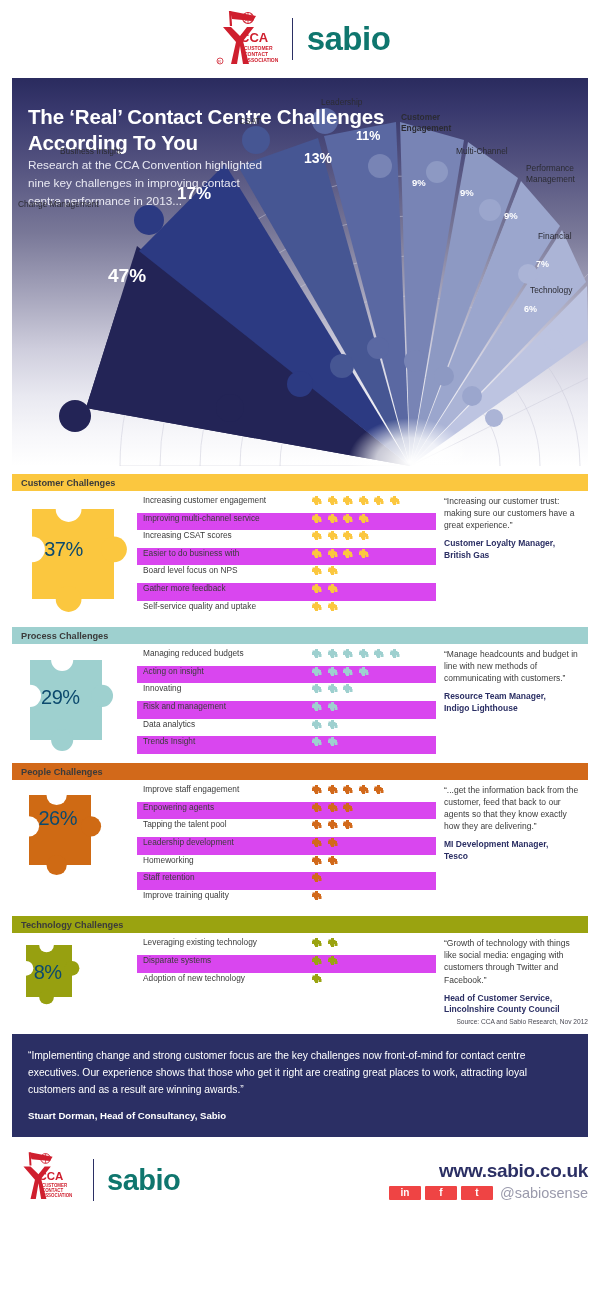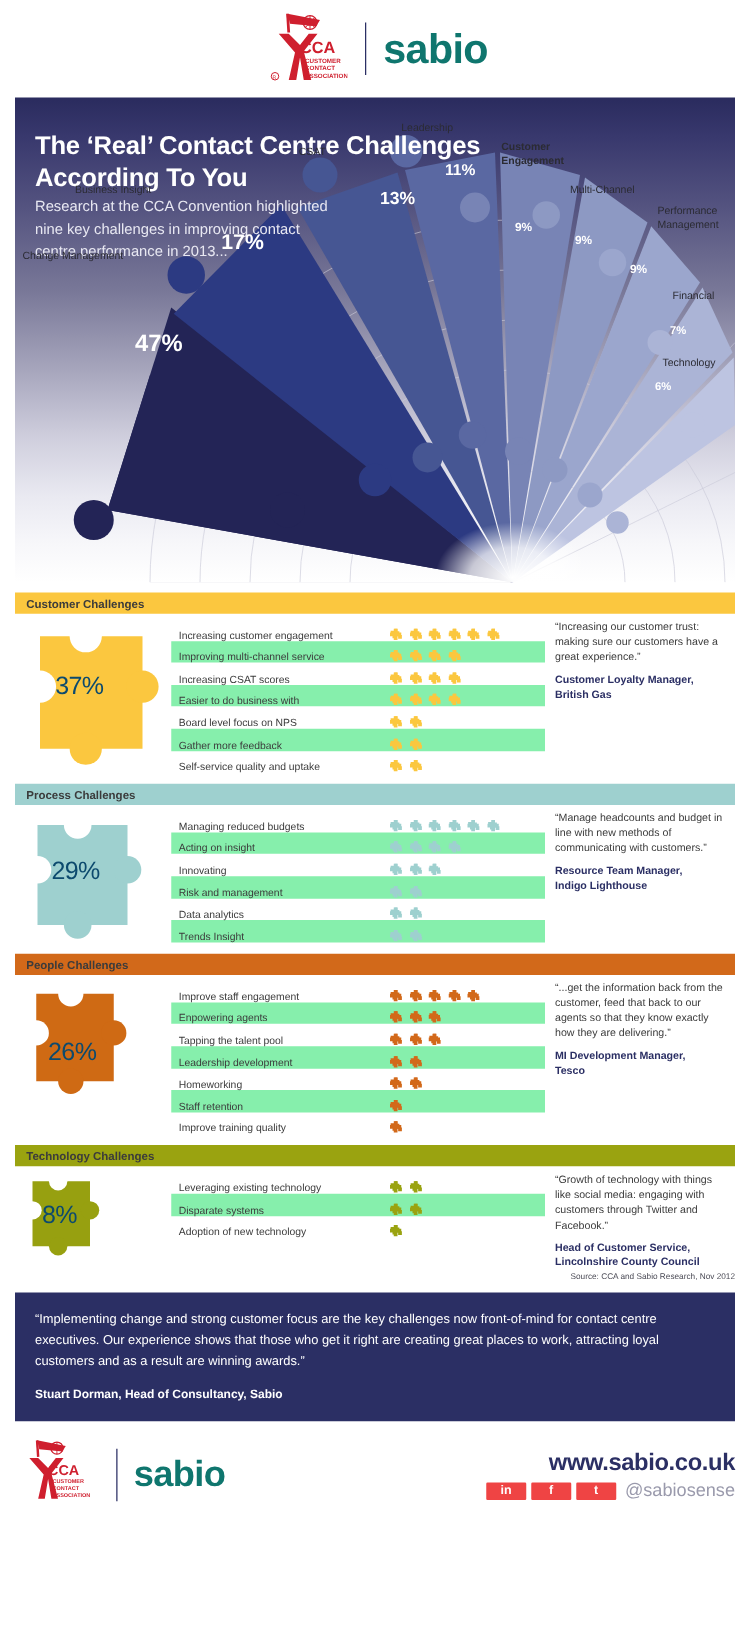--- a/index.html
+++ b/index.html
@@ -72,24 +72,24 @@
   .bigpiece svg { position: absolute; }
   .bigpiece .pct {
     position: absolute;
     font-size: 20px; color: #0c4a6e; font-weight: normal;
     letter-spacing: -0.5px;
   }
 
   
   .rows { flex: 1 1 auto; padding-top: 4px; }
   .row {
-    height: 17.6px; display: flex; align-items: flex-end;
+    height: 17.6px; display: flex; align-items: flex-start;
     padding-left: 6px;
   }
-  .row.alt { background: #86efac; }
+  .row.alt { background: #d946ef; }
   .row-label {
     font-size: 8.3px; color: #3b3b3b; width: 168px; flex: 0 0 168px;
   }
   .row-pieces { display: flex; gap: 4.5px; align-items: center; }
   .mini { width: 11px; height: 11px; display: block; }
 
   
   .quote { width: 152px; flex: 0 0 152px; padding: 4px 4px 0 8px; }
   .quote-text { font-size: 8.5px; color: #3b3b3b; line-height: 1.42; }
   .quote-attr {
@@ -594,21 +594,21 @@
         <div class="bigpiece" style="height:98px">
           <div style="position:absolute;left:6px;top:4px">
             <svg width="84" height="92" viewBox="0 0 84 92">
               <rect x="11" y="11" width="62" height="70" fill="#cf6a14"></rect>
               <circle cx="38.64" cy="11" r="10.120000000000001" fill="#ffffff"></circle>
               <circle cx="73" cy="42.32" r="10.120000000000001" fill="#cf6a14"></circle>
               <circle cx="38.64" cy="81" r="10.120000000000001" fill="#cf6a14"></circle>
               <circle cx="11" cy="42.32" r="10.120000000000001" fill="#ffffff"></circle>
             </svg>
           </div>
-          <div class="pct" style="left:26.48px;top:51px">26%</div>
+          <div class="pct" style="left:26.48px;top:27px">26%</div>
         </div>
         <div class="rows">
           <div class="row">
             <div class="row-label">Improve staff engagement</div>
             <div class="row-pieces">
               <svg class="mini" viewBox="0 0 22 22">
                 <path fill="#d2691a" d="M8 2 h6 v3 a2.4 2.4 0 0 1 0 0 v1 h3 v6 h1 a2.4 2.4 0 0 1 0 0 h3 v6 h-6 v-3 a2.4 2.4 0 0 1 0 0 v-1 h-3 v3 h-6 v-6 h-3 v-6 h6 v-3 z"></path>
                 <rect x="8" y="2" width="6" height="18" fill="#d2691a"></rect>
                 <rect x="2" y="8" width="18" height="6" fill="#d2691a"></rect>
               </svg>

